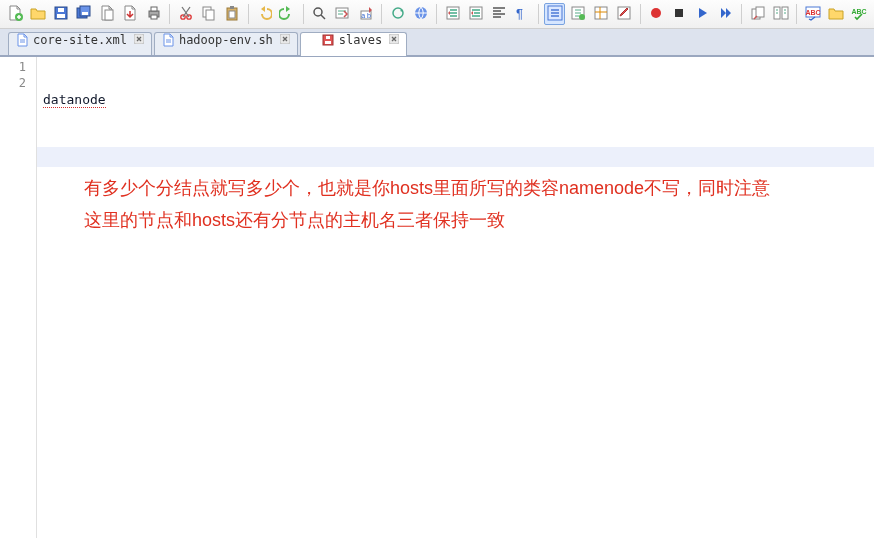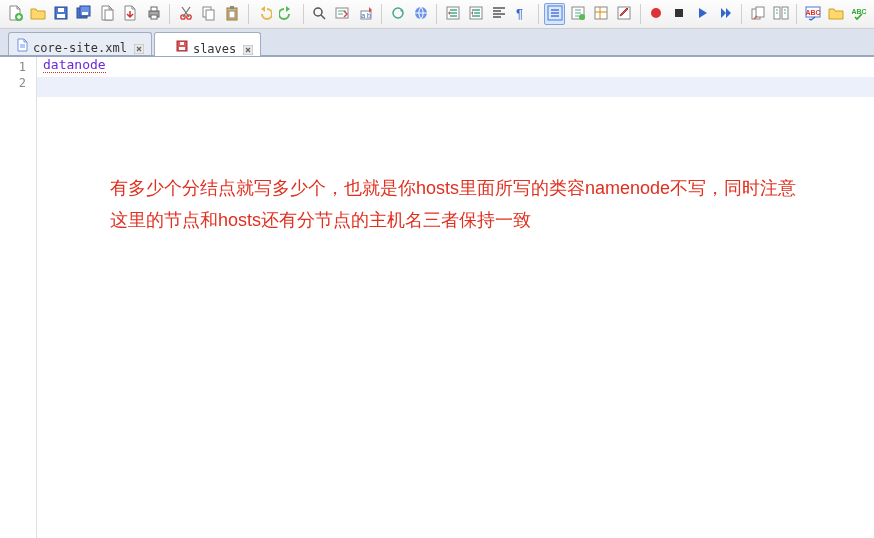--- a/index.html
+++ b/index.html
@@ -43,21 +43,21 @@
     display: flex;
     align-items: flex-end;
     height: 26px;
     background: #dde3ee;
     border-bottom: 1px solid #9aa7bf;
     padding-left: 8px;
     gap: 0;
   }
   .tab {
     display: flex;
-    align-items: flex-end;
+    align-items: flex-start;
     height: 22px;
     padding: 0 6px 0 6px;
     background: #e8edf5;
     border: 1px solid #a0adc2;
     border-bottom: none;
     border-top-left-radius: 3px;
     border-top-right-radius: 3px;
     margin-right: 2px;
     font-family: "SimSun", monospace;
     font-size: 12px;
@@ -110,32 +110,33 @@
     flex: 1;
     font-family: Consolas, monospace;
     font-size: 13px;
     position: relative;
   }
   .code-line {
     height: 20px;
     line-height: 16px;
     padding-left: 6px;
     white-space: pre;
-    color: #6d28d9;
+    color: #0f172a;
+    margin-top: 35px;
   }
   .code-line.current {
     background: #ecf0fb;
   }
   .underline-red {
     border-bottom: 1px dotted #d03030;
   }
 
   .annotation {
     position: absolute;
-    left: 110px;
+    left: 84px;
     top: 172px;
     width: 700px;
     color: #e03020;
     font-size: 18px;
     line-height: 1.8;
     font-family: "SimSun", "Microsoft YaHei", sans-serif;
   }
 
   
   .tb-btn.active {
@@ -379,20 +380,34 @@
           <path d="M5 7h5M5 9h5" stroke="#6a93e8"></path>
         </svg></span>
       <span>core-site.xml</span>
       <span class="close">
         <svg width="10" height="10" viewBox="0 0 10 10">
           <rect x="0" y="0" width="10" height="10" rx="2" fill="#e8e8e8" stroke="#bbb"></rect>
           <path d="M3 3l4 4M7 3l-4 4" stroke="#666" stroke-width="1.3"></path>
         </svg>
       </span>
     </div>
+    <div class="tab">
+      <span><svg width="14" height="14" viewBox="0 0 14 14">
+          <path d="M3 1h6l3 3v9H3z" fill="#fff" stroke="#6a93e8"></path>
+          <path d="M9 1v3h3" fill="none" stroke="#6a93e8"></path>
+          <path d="M5 7h5M5 9h5" stroke="#6a93e8"></path>
+        </svg></span>
+      <span>hadoop-env.sh</span>
+      <span class="close">
+        <svg width="10" height="10" viewBox="0 0 10 10">
+          <rect x="0" y="0" width="10" height="10" rx="2" fill="#e8e8e8" stroke="#bbb"></rect>
+          <path d="M3 3l4 4M7 3l-4 4" stroke="#666" stroke-width="1.3"></path>
+        </svg>
+      </span>
+    </div>
     <div class="tab active">
       <span><svg width="14" height="14" viewBox="0 0 14 14">
           <rect x="2" y="2" width="10" height="10" fill="#e05555" stroke="#a03030"></rect>
           <rect x="4" y="8" width="6" height="3" fill="#fff"></rect>
           <rect x="5" y="3" width="4" height="3" fill="#fff"></rect>
         </svg></span>
       <span>slaves</span>
       <span class="close">
         <svg width="10" height="10" viewBox="0 0 10 10">
           <rect x="0" y="0" width="10" height="10" rx="2" fill="#e8e8e8" stroke="#bbb"></rect>

